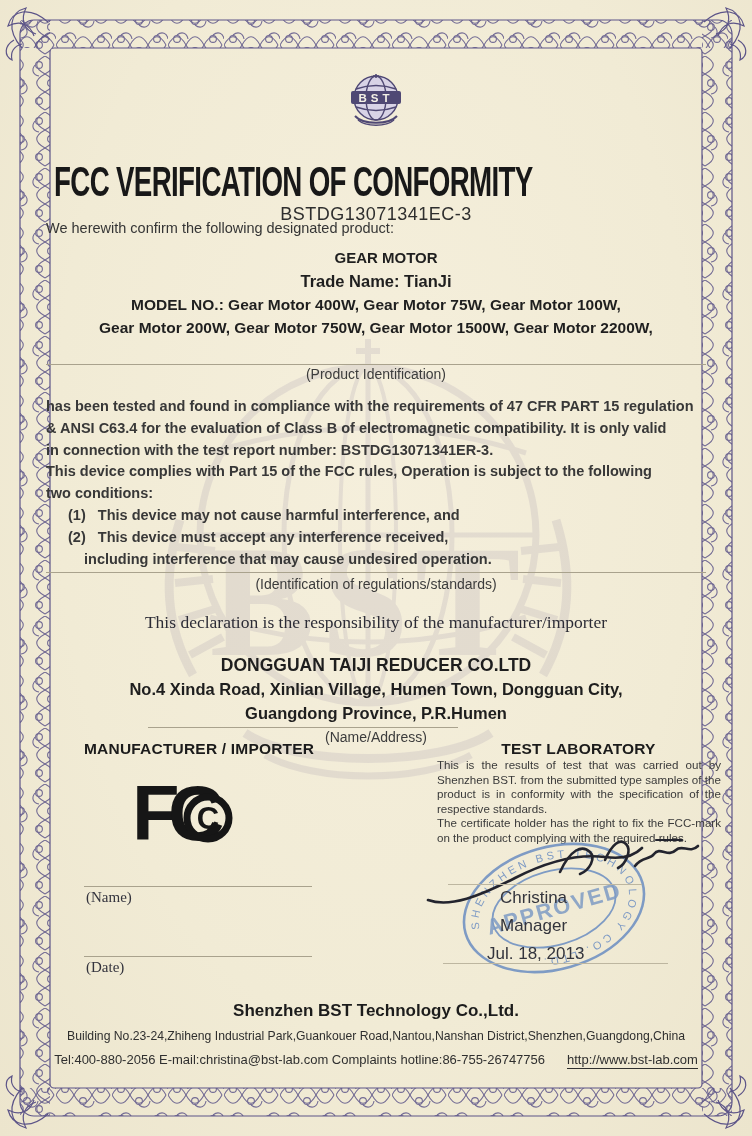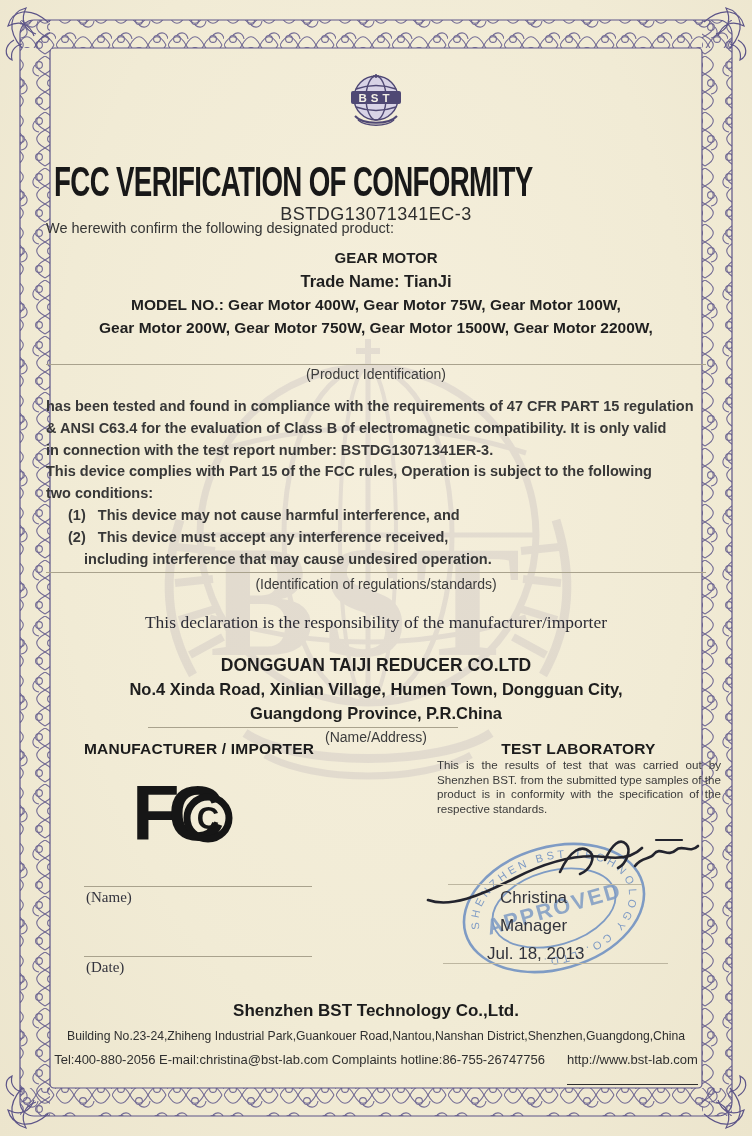--- a/index.html
+++ b/index.html
@@ -29,21 +29,21 @@
   .decl{font-size:17.5px; color:#2c2c36;}
   .comp{font-size:16.5px; font-weight:bold; color:#1e1e1e; white-space:nowrap;}
   .sechead{font-size:15.5px; font-weight:bold; color:#1b1b1b; letter-spacing:0.2px;}
   .lab-par{font-size:11.6px; line-height:14.6px; color:#3a3a3a; text-align:justify;}
   .lab-par p{margin:0;}
   .name-lbl{font-size:15px; color:#33333d;}
   .signer{font-size:17px; color:#33343c; line-height:28px;}
   .foot-co{font-size:17px; font-weight:bold; color:#1c1c1c;}
   .foot-addr{font-size:12.2px; color:#2f2f2f; white-space:nowrap;}
   .foot-tel{font-size:13px; color:#2f2f2f; white-space:nowrap;}
-  .weblink{border-bottom:1.4px solid #2f2f2f; margin-left:22px; padding-bottom:17px;}
+  .weblink{border-bottom:1.4px solid #2f2f2f; margin-left:22px; padding-bottom:1px;}
   .tagline{font-size:12.5px; font-weight:bold; letter-spacing:1.8px; color:#5d5370;}
 </style>
 </head>
 <body>
 
 <div class="page">
 
   <svg class="abs" style="left:135px; top:325px; opacity:0.12;" width="466" height="466" viewBox="0 0 466 466">
     <g stroke="#6d5f8e" fill="none">
       <circle cx="233" cy="210" r="168" stroke-width="7"></circle>
@@ -163,29 +163,30 @@
     <div class="ln cond1">(2)   This device must accept any interference received,</div>
     <div class="ln cond2">including interference that may cause undesired operation.</div>
   </div>
   <div class="hr" style="left:46px; right:46px; top:572px;"></div>
   <div class="abs ctr cap" style="top:576px;">(Identification of regulations/standards)</div>
 
   <div class="abs ctr serif decl" style="top:612px;">This declaration is the responsibility of the manufacturer/importer</div>
 
   <div class="abs ctr comp" style="top:655px; font-size:17.5px;">DONGGUAN TAIJI REDUCER CO.LTD</div>
   <div class="abs ctr comp" style="top:680px;">No.4 Xinda Road, Xinlian Village, Humen Town, Dongguan City,</div>
-  <div class="abs ctr comp" style="top:704px;">Guangdong Province, P.R.China</div>
+  <div class="abs ctr comp" style="top:704px;">Guangdong Province, P.R.Humen</div>
   <div class="hr" style="left:148px; width:310px; top:727px;"></div>
   <div class="abs ctr cap" style="top:729px;">(Name/Address)</div>
 
   <div class="abs sechead" style="left:84px; top:740px;">MANUFACTURER / IMPORTER</div>
   <div class="abs sechead" style="left:437px; width:283px; top:740px; text-align:center;">TEST LABORATORY</div>
 
   <div class="abs lab-par" style="left:437px; top:758px; width:284px;">
     <p>This is the results of test that was carried out by Shenzhen BST. from the submitted type samples of the product is in conformity with the specification of the respective standards.</p>
+    <p>The certificate holder has the right to fix the FCC-mark on the product complying with the required rules.</p>
   </div>
 
   <svg class="abs" style="left:134px; top:778px;" width="100" height="72" viewBox="0 0 100 72">
     <g font-family="Liberation Sans, sans-serif" font-weight="bold" fill="#161616">
       <text x="-2" y="62" font-size="78" letter-spacing="-6" style="font-stretch:condensed;">F</text>
       <text x="34" y="62" font-size="78" letter-spacing="-6" style="font-stretch:condensed;">C</text>
     </g>
     <circle cx="74" cy="40" r="21" fill="none" stroke="#161616" stroke-width="7"></circle>
     <text x="74" y="51" text-anchor="middle" font-family="Liberation Sans, sans-serif" font-weight="bold" font-size="31" fill="#161616">C</text>
   </svg>

